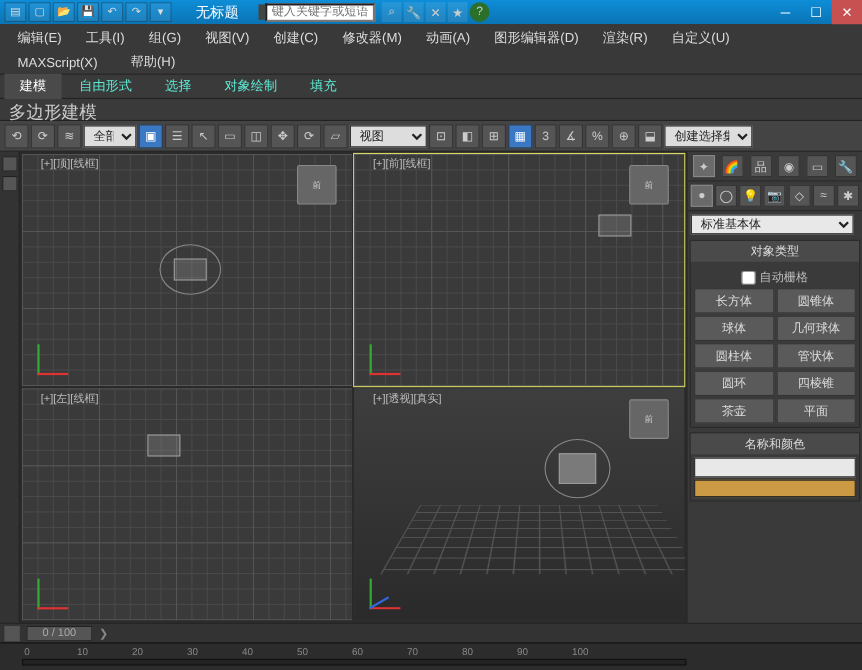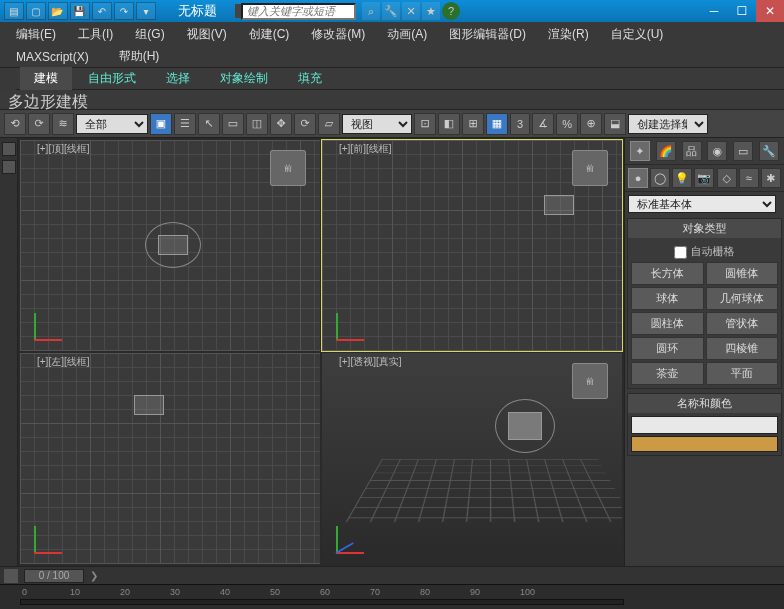--- a/index.html
+++ b/index.html
@@ -5,29 +5,29 @@
 * { margin: 0; padding: 0; box-sizing: border-box; font-family: "Microsoft YaHei", Arial, sans-serif; }
 body { background: #393939; width: 784px; height: 609px; overflow: hidden; color: #ccc; font-size: 11px; }
 
 .titlebar { height: 22px; background: linear-gradient(#0e8dd8, #0a74b4); display: flex; align-items: center; }
 .titlebar .sysbtns { margin-left: auto; display: flex; }
 .titlebar .sysbtn { width: 28px; height: 22px; display: flex; align-items: center; justify-content: center; font-size: 12px; color: #fff; }
 .titlebar .sysbtn.close { background: #c75050; }
 .titlebar .qat { display: flex; gap: 2px; padding: 0 4px; }
 .qat-btn { width: 20px; height: 18px; background: rgba(255,255,255,0.08); border: 1px solid rgba(0,0,0,0.3); display: flex; align-items: center; justify-content: center; font-size: 10px; color: #ddd; }
 .titlebar .title { color: #fff; font-size: 13px; padding: 0 18px; }
-.titlebar .search { width: 115px; height: 17px; background: #fff; font-size: 11px; padding: 0 4px; color: #888; font-style: italic; }
+.titlebar .search { width: 100px; height: 17px; background: #fff; font-size: 11px; padding: 0 4px; color: #888; }
 .titlebar .help-icons { display: flex; gap: 2px; padding: 0 6px; }
 .help-icons .ico { width: 18px; height: 18px; background: rgba(255,255,255,0.1); display: flex; align-items: center; justify-content: center; font-size: 11px; }
 
 .menubar { height: 24px; background: #393939; display: flex; align-items: center; padding: 0 8px; gap: 6px; }
 .menubar-row2 { height: 22px; background: #393939; display: flex; align-items: center; padding: 0 8px; gap: 14px; border-bottom: 1px solid #222; }
 .menu-item { color: #ddd; font-size: 12px; padding: 2px 8px; }
 
-.ribbon-tabs { height: 22px; background: #3a3a3a; display: flex; align-items: center; padding: 0 4px; gap: 2px; border-bottom: 1px solid #222; margin-left: 16px; }
+.ribbon-tabs { height: 22px; background: #3a3a3a; display: flex; align-items: center; padding: 0 4px; gap: 2px; border-bottom: 1px solid #222; }
 .rtab { color: #5eead4; padding: 3px 14px; font-size: 12px; }
 .rtab.active { background: #4a4a4a; color: #fff; }
 .rsub { height: 20px; background: #3a3a3a; color: #ccc; font-size: 16px; padding: 2px 8px; border-bottom: 1px solid #222; }
 
 .maintoolbar { height: 28px; background: #444; display: flex; align-items: center; padding: 0 4px; gap: 2px; border-bottom: 1px solid #222; }
 .tbtn { width: 22px; height: 22px; background: #555; border: 1px solid #333; display: flex; align-items: center; justify-content: center; font-size: 11px; color: #ccc; }
 .tbtn.blue { background: #3a78c4; color: #fff; }
 .tbtn.wide { width: auto; padding: 0 6px; }
 .tdd { height: 20px; background: #ddd; color: #222; font-size: 11px; padding: 0 4px; border: 1px solid #222; }
 
@@ -122,21 +122,21 @@
   <span class="rtab">选择</span>
   <span class="rtab">对象绘制</span>
   <span class="rtab">填充</span>
 </div>
 <div class="rsub">多边形建模</div>
 
 <div class="maintoolbar">
   <div class="tbtn">⟲</div>
   <div class="tbtn">⟳</div>
   <div class="tbtn">≋</div>
-  <select class="tdd" style="width:72px;"><option>全部</option></select>
+  <select class="tdd" style="width:48px;"><option>全部</option></select>
   <div class="tbtn blue">▣</div>
   <div class="tbtn">☰</div>
   <div class="tbtn">↖</div>
   <div class="tbtn">▭</div>
   <div class="tbtn">◫</div>
   <div class="tbtn">✥</div>
   <div class="tbtn">⟳</div>
   <div class="tbtn">▱</div>
   <select class="tdd" style="width:70px;"><option>视图</option></select>
   <div class="tbtn">⊡</div>

